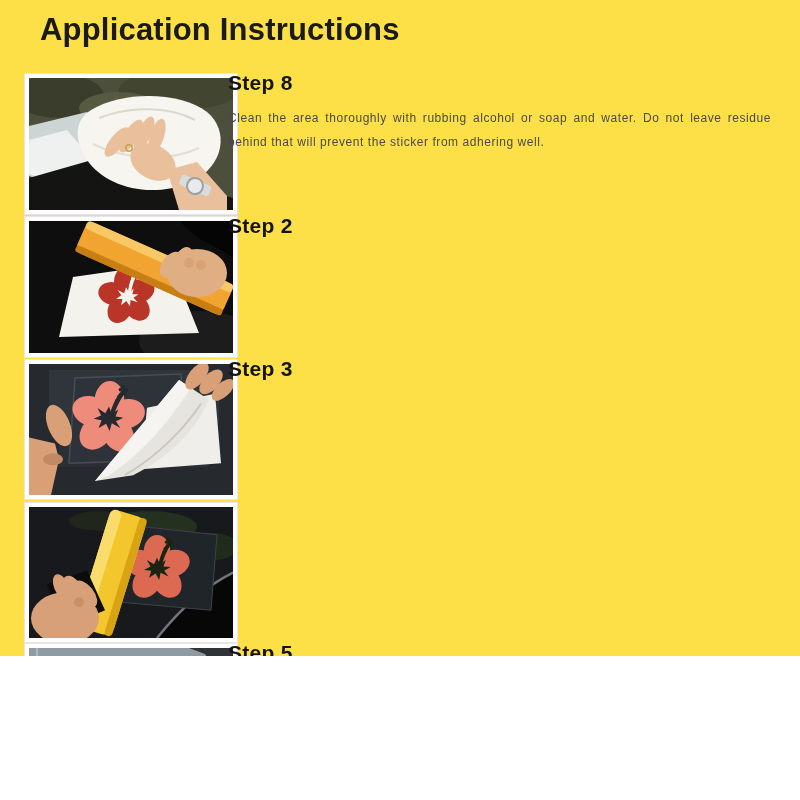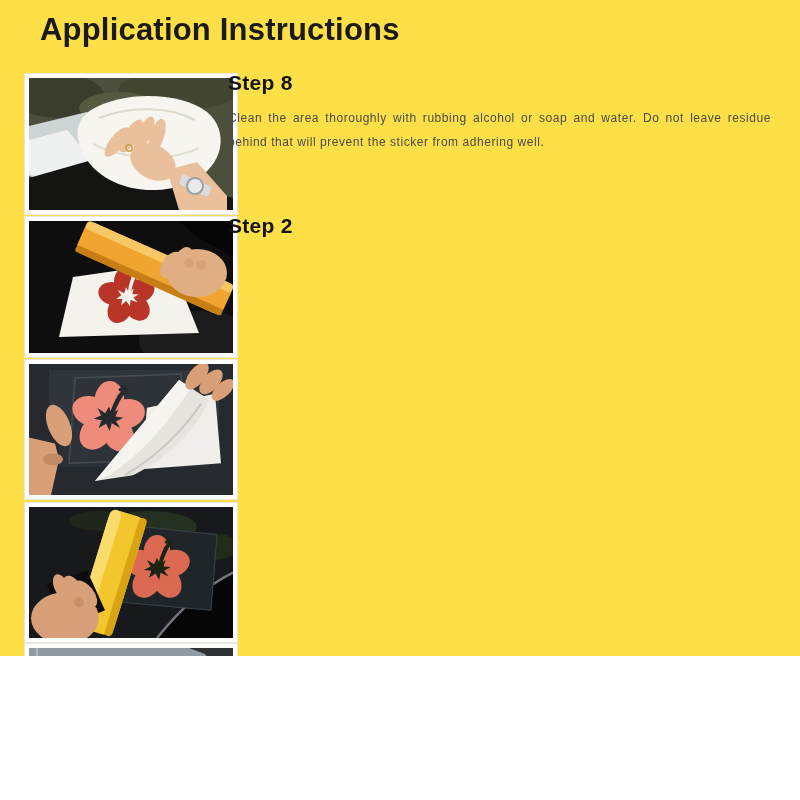--- a/index.html
+++ b/index.html
@@ -130,20 +130,21 @@
           <path d="M0,74 L26,80 L30,96 L22,132 L0,132 Z"></path>
           <ellipse cx="30" cy="62" rx="11" ry="22" transform="rotate(-22 30 62)"></ellipse>
           <ellipse cx="168" cy="12" rx="8" ry="16" transform="rotate(38 168 12)"></ellipse>
           <ellipse cx="182" cy="18" rx="8" ry="15" transform="rotate(42 182 18)"></ellipse>
           <ellipse cx="194" cy="26" rx="7" ry="14" transform="rotate(46 194 26)"></ellipse>
         </g>
         <ellipse cx="24" cy="96" rx="10" ry="6" fill="#c08b62"></ellipse>
       </svg>
     </div>
     <div class="text">
+      <h2>Step 3</h2>
     </div>
   </section>
 
   <section class="row" style="top:502px">
     <div class="photo">
       <svg width="204" height="131" viewBox="0 0 204 132" preserveAspectRatio="none">
         <rect width="204" height="132" fill="#17191c"></rect>
         <ellipse cx="120" cy="20" rx="48" ry="16" fill="#243020"></ellipse>
         <ellipse cx="180" cy="40" rx="30" ry="14" fill="#202b1c"></ellipse>
         <ellipse cx="70" cy="14" rx="30" ry="10" fill="#20261c"></ellipse>
@@ -204,15 +205,16 @@
         <path d="M0,116 L58,112 L128,122 L204,106 L204,134 L0,134 Z" fill="#3b4551"></path>
         <g fill="#eac2a2">
           <ellipse cx="188" cy="124" rx="22" ry="18"></ellipse>
           <ellipse cx="172" cy="112" rx="9" ry="16" transform="rotate(-34 172 112)"></ellipse>
           <ellipse cx="184" cy="106" rx="7" ry="13" transform="rotate(-26 184 106)"></ellipse>
         </g>
         <ellipse cx="168" cy="104" rx="3.5" ry="4.5" fill="#f4ddc6"></ellipse>
       </svg>
     </div>
     <div class="text">
+      <h2>Step 5</h2>
     </div>
   </section>
 </div>
 
 </body></html>

